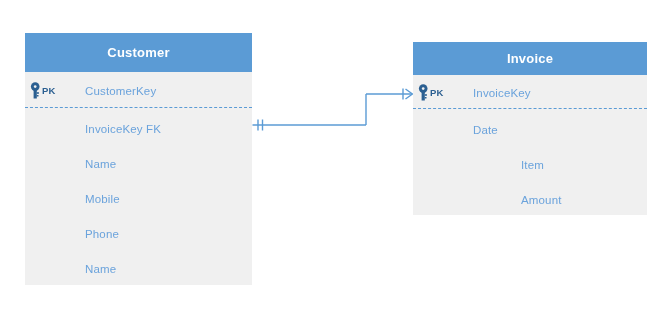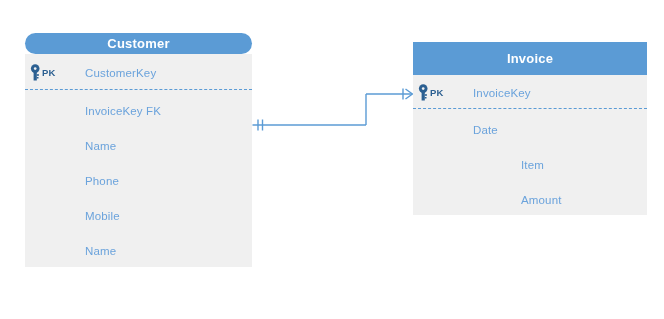--- a/index.html
+++ b/index.html
@@ -102,21 +102,21 @@
     height: 0;
     border-top: 1px dashed #5b9bd5;
   }
 
   
   #entity-customer {
     left: 25px;
     top: 33px;
     width: 227px;
   }
-  #entity-customer .entity-header { height: 21px; border-radius: 16px; }
+  #entity-customer .entity-header { height: 39px; }
   #entity-customer .entity-body { height: 213px; padding-top: 2px; }
   #entity-customer .attr-label { margin-left: 60px; }
   #entity-customer .attr-row { height: 31px; }
   #entity-customer .attr-row.r-pk { height: 33px; }
   #entity-customer .pk-divider { top: 35px; }
   #entity-customer .attr-row.r-1 { margin-top: 6px; }
   #entity-customer .attr-row.r-2,
   #entity-customer .attr-row.r-3,
   #entity-customer .attr-row.r-4,
   #entity-customer .attr-row.r-5 { margin-top: 4px; }
@@ -198,26 +198,26 @@
       </div>
 
       <div class="attr-row r-1">
         <span class="attr-label">InvoiceKey FK</span>
       </div>
 
       <div class="attr-row r-2">
         <span class="attr-label">Name</span>
       </div>
 
+      <div class="attr-row r-4">
+        <span class="attr-label">Mobile</span>
+      </div>
+
       <div class="attr-row r-3">
         <span class="attr-label">Phone</span>
-      </div>
-
-      <div class="attr-row r-4">
-        <span class="attr-label">Mobile</span>
       </div>
 
       <div class="attr-row r-5">
         <span class="attr-label">Name</span>
       </div>
 
     </div>
   </div>
 
   <div class="entity" id="entity-invoice">

